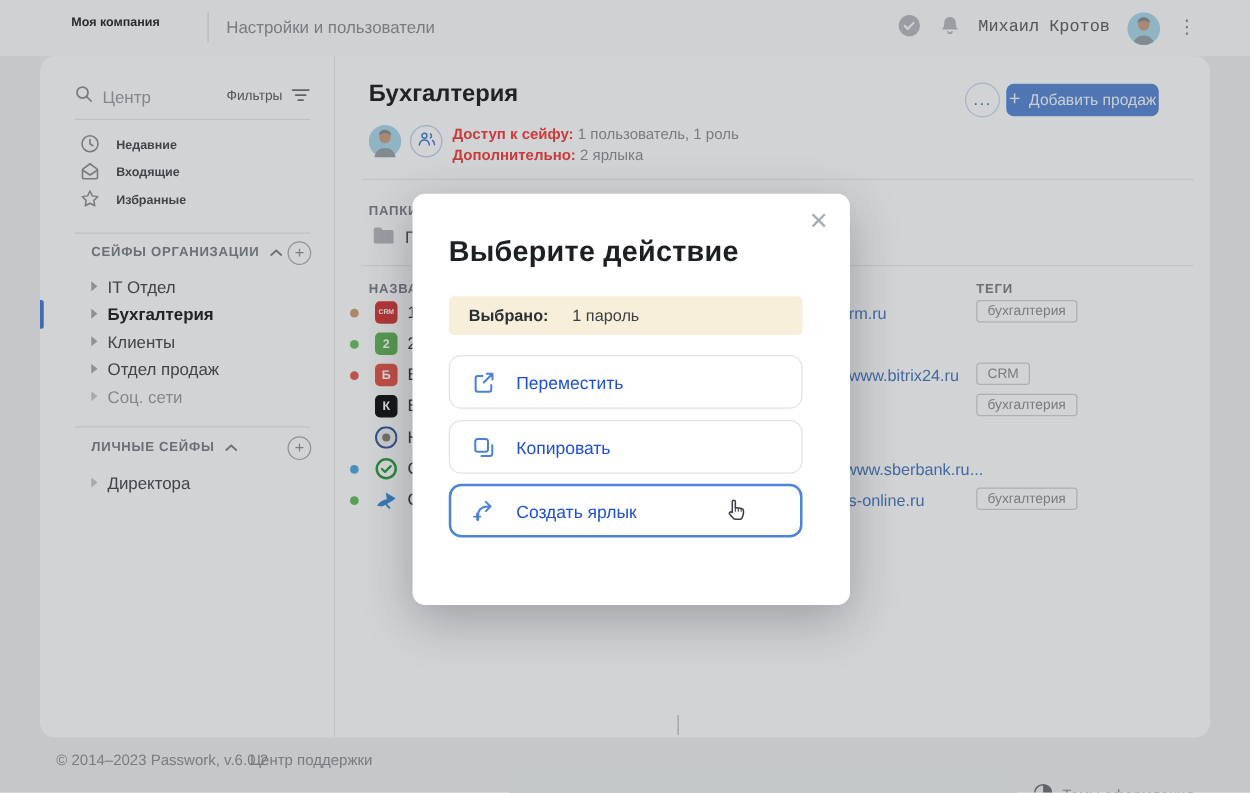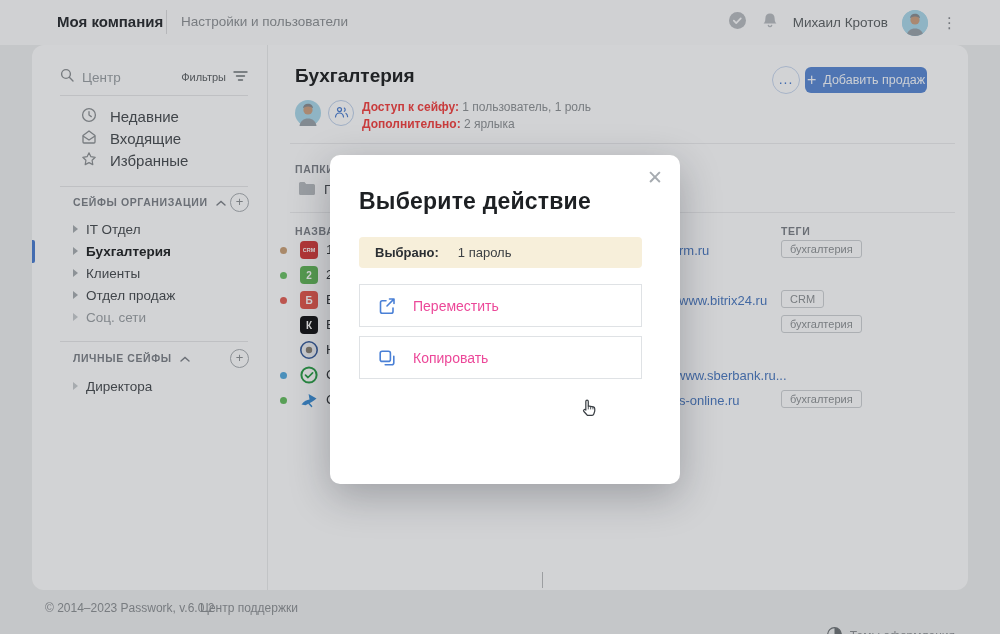--- a/index.html
+++ b/index.html
@@ -1,39 +1,39 @@
 <!DOCTYPE html>
 <html><head>
 <meta charset="utf-8">
 <style>
   * { margin:0; padding:0; box-sizing:border-box; }
   html,body { width:1000px; height:634px; }
   body { font-family:"Liberation Sans","DejaVu Sans",sans-serif; background:#ebedee; position:relative; overflow:hidden; }
 
   
   .topbar { position:absolute; left:0; top:0; width:1000px; height:45px; background:#f8f9fa; display:flex; align-items:center; }
-  .tb-company { position:absolute; left:57px; top:13px; font-size:15px; font-weight:bold; color:#2b2f33; }
+  .tb-company { position:absolute; left:57px; top:13px; font-size:10px; font-weight:bold; color:#2b2f33; }
   .tb-vdiv { position:absolute; left:166px; top:10px; width:1px; height:24px; background:#d8dadc; }
   .tb-nav { position:absolute; left:181px; top:14px; font-size:13.5px; color:#8d9296; }
-  .tb-right { position:absolute; right:48px; top:0; height:45px; display:flex; align-items:center; gap:14px; }
+  .tb-right { position:absolute; right:48px; top:0; height:45px; display:flex; align-items:center; gap:14px;font-family:Liberation Mono, monospace; }
   .tb-user { font-size:13.5px; color:#5f6568; }
   .avatar { width:26px; height:26px; border-radius:50%; background:#a9d6e8; overflow:hidden; flex:0 0 auto; }
   .kebab { color:#878c91; font-size:15px; letter-spacing:0; line-height:6px; text-align:center; width:10px; }
 
   
   .card { position:absolute; left:32px; top:45px; width:936px; height:545px; background:#fbfcfd; border-radius:12px; }
 
   
   .sidebar { position:absolute; left:0; top:0; width:236px; height:545px; border-right:1px solid #e7e9eb; }
   .sb-search { position:absolute; left:28px; top:20px; width:188px; height:24px; display:flex; align-items:center; }
   .sb-search .ph { font-size:13.5px; color:#9aa0a5; margin-left:8px; }
   .sb-filters { position:absolute; right:0; top:0; height:24px; display:flex; align-items:center; gap:7px; }
   .sb-filters span { font-size:11px; color:#5f6468; }
   .sb-underline { position:absolute; left:28px; top:50px; width:188px; height:1px; background:#e3e5e7; }
-  .sb-item { position:absolute; left:49px; display:flex; align-items:center; gap:13px; height:22px; font-size:15px; color:#4a4f54; }
+  .sb-item { position:absolute; left:32px; display:flex; align-items:center; gap:13px; height:22px; font-size:10px; color:#4a4f54;font-weight:bold; }
   .sb-divider { position:absolute; left:28px; width:188px; height:1px; background:#e3e5e7; }
   .sb-header { position:absolute; left:41px; display:flex; align-items:center; gap:8px; font-size:10.5px; font-weight:bold; letter-spacing:.6px; color:#7d838a; }
   .plus-circle { position:absolute; left:198px; width:19px; height:19px; border:1px solid #a7adb2; border-radius:50%; color:#8d9296; font-size:13px; line-height:16px; text-align:center; }
   .tree-item { position:absolute; left:41px; display:flex; align-items:center; gap:8px; font-size:13.5px; color:#4a4f54; height:20px; }
   .tri { width:0; height:0; border-left:5px solid #a7adb2; border-top:4px solid transparent; border-bottom:4px solid transparent; }
   .tri.lt { border-left-color:#c6cbcf; }
   .tree-item.active { font-weight:bold; color:#24272a; }
   .tree-item.muted { color:#9aa0a5; }
   .active-bar { position:absolute; left:0; top:195px; width:3px; height:23px; background:#4d7fd0; border-radius:0 2px 2px 0; }
 
@@ -63,21 +63,21 @@
   .footer-txt { position:absolute; top:601px; font-size:12px; color:#8d9296; }
   .theme-group { position:absolute; right:45px; top:599px; display:flex; align-items:center; gap:8px; font-size:12px; color:#8d9296;margin-top:28px; }
 
   
   .overlay { position:absolute; left:0; top:0; width:1000px; height:634px; background:rgba(22,25,29,.175); }
   .modal { position:absolute; left:330px; top:155px; width:350px; height:329px; background:#ffffff; border-radius:10px; box-shadow:0 12px 40px rgba(20,25,35,.28); }
   .m-close { position:absolute; right:16px; top:14px; width:18px; height:18px; color:#a6abb0; font-size:19px; line-height:17px; text-align:center; }
   .m-title { position:absolute; left:29px; top:33px; font-size:23px; font-weight:bold; color:#1d2023; letter-spacing:.2px; }
   .m-banner { position:absolute; left:29px; top:82px; width:283px; height:31px; background:#f7efda; border-radius:4px; display:flex; align-items:center; padding-left:16px; font-size:13px; color:#3c4044; }
   .m-banner b { color:#2b2f33; margin-right:19px; }
-  .m-btn { position:absolute; left:29px; width:283px; height:43px; background:#fff; border:1px solid #dfe2e5; border-radius:0; display:flex; align-items:center; gap:16px; padding-left:17px; font-size:14px; color:#ec4899; }
+  .m-btn { position:absolute; left:29px; width:283px; height:43px; background:#fff; border:1px solid #dfe2e5; border-radius:10px; display:flex; align-items:center; gap:16px; padding-left:17px; font-size:14px; color:#1d4ed8; }
   .m-btn.hover { border:2px solid #4d84d9; padding-left:16px; }
   .micon { width:20px; height:20px; flex:0 0 auto; }
 
   .cursor { position:absolute; left:579px; top:397px; width:21px; height:21px; }
 </style>
 </head>
 <body>
 
 <div class="topbar">
   <div class="tb-company">Моя компания</div>
@@ -330,20 +330,28 @@
   </div>
 
   <div class="m-btn" style="top:181px">
     <span class="micon"><svg width="20" height="20" viewBox="0 0 20 20">
           <rect x="3.2" y="3.2" width="10.2" height="10.2" rx="2" stroke="#4a80d6" stroke-width="1.6" fill="none"></rect>
           <path d="M8.2 16.8h6.6a2 2 0 0 0 2-2V8.2" stroke="#4a80d6" stroke-width="1.6" fill="none" stroke-linecap="round"></path>
         </svg></span>
     <span>Копировать</span>
   </div>
 
+  <div class="m-btn hover" style="top:232px">
+    <span class="micon"><svg width="20" height="20" viewBox="0 0 20 20">
+          <path d="M5.5 17v-4.2c0-4 3-6.6 8-6.6" stroke="#4a80d6" stroke-width="1.6" fill="none" stroke-linecap="round"></path>
+          <path d="M10.3 2.5L14 6.2l-3.7 3.7" stroke="#4a80d6" stroke-width="1.6" fill="none" stroke-linecap="round" stroke-linejoin="round" transform="translate(1.4,0)"></path>
+          <path d="M2.2 14.3h5M4.7 11.8v5" stroke="#4a80d6" stroke-width="1.5" stroke-linecap="round"></path>
+        </svg></span>
+    <span>Создать ярлык</span>
+  </div>
 </div>
 
 <div class="cursor">
   <svg width="21" height="21" viewBox="0 0 24 24">
       <path d="M9.2 3.6c.8 0 1.4.6 1.4 1.4v5.4l1 .1 4.7.8c1 .2 1.7 1 1.7 2v2.3c0 .3 0 .6-.1.8l-1 3.1c-.3.9-1.1 1.5-2 1.5h-4.3c-.6 0-1.2-.2-1.6-.7l-3.4-3.7c-.5-.5-.5-1.4 0-1.9.5-.5 1.3-.5 1.8-.1l.4.3V5c0-.8.6-1.4 1.4-1.4z" fill="#fff" stroke="#3a3f44" stroke-width="1.4" stroke-linejoin="round"></path>
       <path d="M10.6 10.5v3.2M13.3 10.9v2.8M15.9 11.4v2.3" stroke="#3a3f44" stroke-width="1" stroke-linecap="round"></path>
     </svg>
 </div>
 
 </body></html>

